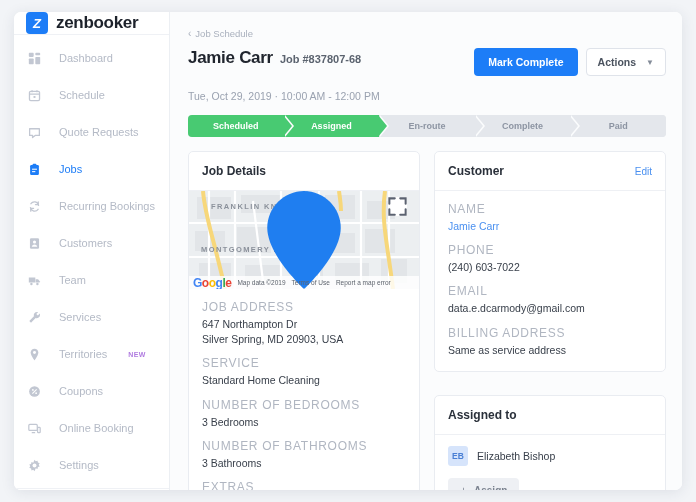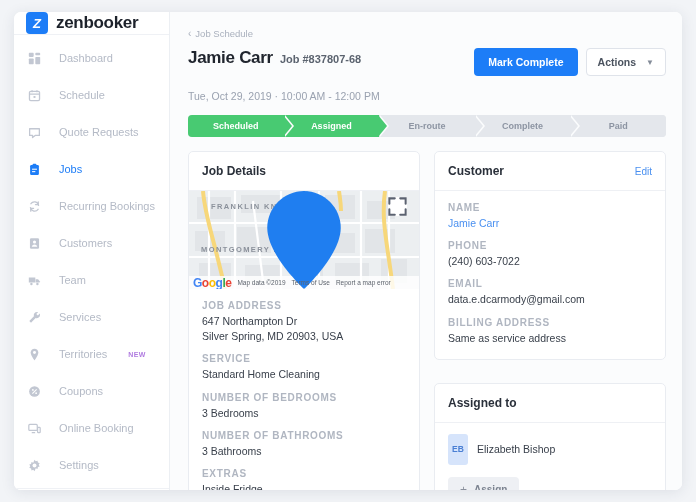--- a/index.html
+++ b/index.html
@@ -215,31 +215,31 @@
   .gword { font-size: 12px; font-weight: 600; letter-spacing: -0.5px; line-height: 1; }
   .gword span:nth-child(1){color:#4285F4}
   .gword span:nth-child(2){color:#EA4335}
   .gword span:nth-child(3){color:#FBBC05}
   .gword span:nth-child(4){color:#4285F4}
   .gword span:nth-child(5){color:#34A853}
   .gword span:nth-child(6){color:#EA4335}
 
   .field { margin-bottom: 9px; }
   .field-label {
-    font-size: 10px; font-weight: 700; color: #b0b6c1;
+    font-size: 12px; font-weight: 400; color: #b0b6c1;
     letter-spacing: 0.7px; margin-bottom: 3px;
   }
   .field-value { font-size: 10.5px; color: #39404b; line-height: 1.45; }
   .field-value.link { color: #4a90f0; }
 
   .assignee-row {
     display: flex; align-items: center; gap: 9px; margin-bottom: 12px;
   }
   .initials {
-    width: 20px; height: 31px; border-radius: 3px;
+    width: 20px; height: 20px; border-radius: 3px;
     background: #d6e4fb; color: #4a7fd4;
     font-size: 8.5px; font-weight: 700;
     display: flex; align-items: center; justify-content: center;
     flex: 0 0 20px;
   }
   .assignee-name { font-size: 10.5px; color: #39404b; }
   .assign-btn {
     display: inline-flex; align-items: center; gap: 7px;
     background: #eef0f4; border: none; border-radius: 4px;
     padding: 7px 12px; cursor: pointer;

